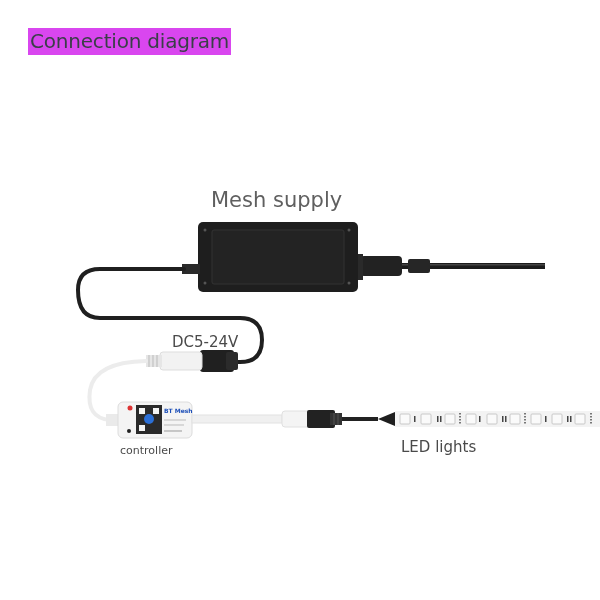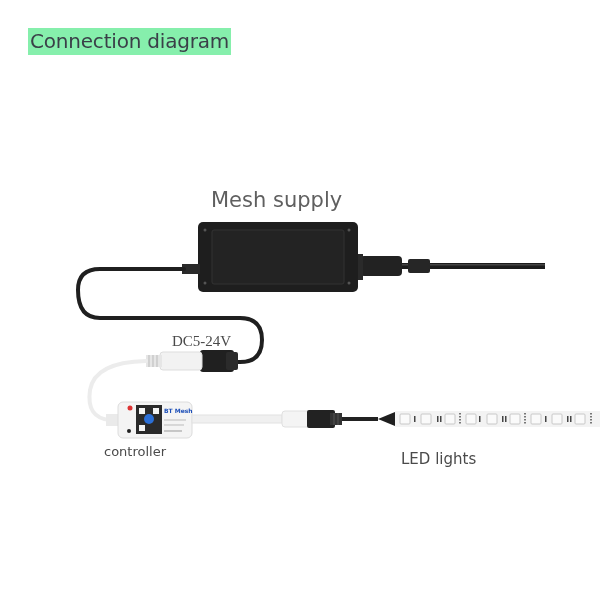--- a/index.html
+++ b/index.html
@@ -1,23 +1,23 @@
 <!DOCTYPE html>
 <html><head>
 <meta charset="utf-8">
 <style>
   html, body { margin: 0; padding: 0; background: #ffffff; }
   body { width: 600px; height: 600px; position: relative; overflow: hidden; font-family: "Liberation Sans", sans-serif; }
-  .heading { position: absolute; left: 28px; top: 28px; height: 27px; padding: 0 2px; background: #86efac; color: #3a3f48; font-size: 20px; line-height: 27px; font-family: "DejaVu Sans", sans-serif; letter-spacing: -0.2px; text-align: center; }
+  .heading { position: absolute; left: 28px; top: 28px; height: 27px; padding: 0 2px; background: #d946ef; color: #3a3f48; font-size: 20px; line-height: 27px; font-family: "DejaVu Sans", sans-serif; letter-spacing: -0.2px; text-align: center; }
   .diagram { position: absolute; left: 0; top: 0; width: 600px; height: 600px; }
   .lbl { position: absolute; color: #555; font-family: "DejaVu Sans", sans-serif; white-space: nowrap; }
   .lbl-ps { left: 211px; top: 188px; font-size: 21px; color: #5f5f5f; }
-  .lbl-dc { left: 172px; top: 333px; font-size: 15px; color: #4a4a4a; font-family: Liberation Serif, serif; }
-  .lbl-ctrl { left: 104px; top: 444px; font-size: 13px; color: #4a4a4a; }
-  .lbl-led { left: 401px; top: 438px; font-size: 15px; color: #4a4a4a; margin-top: 12px; }
+  .lbl-dc { left: 172px; top: 333px; font-size: 15px; color: #4a4a4a; }
+  .lbl-ctrl { left: 120px; top: 444px; font-size: 11px; color: #4a4a4a; }
+  .lbl-led { left: 401px; top: 438px; font-size: 15px; color: #4a4a4a; }
 </style>
 </head>
 <body>
 
 <div class="heading">Connection diagram</div>
 
 <svg class="diagram" viewBox="0 0 600 600" xmlns="http://www.w3.org/2000/svg">
 
   <g>
     <rect x="400" y="263" width="145" height="6" fill="#1c1c1c"></rect>

